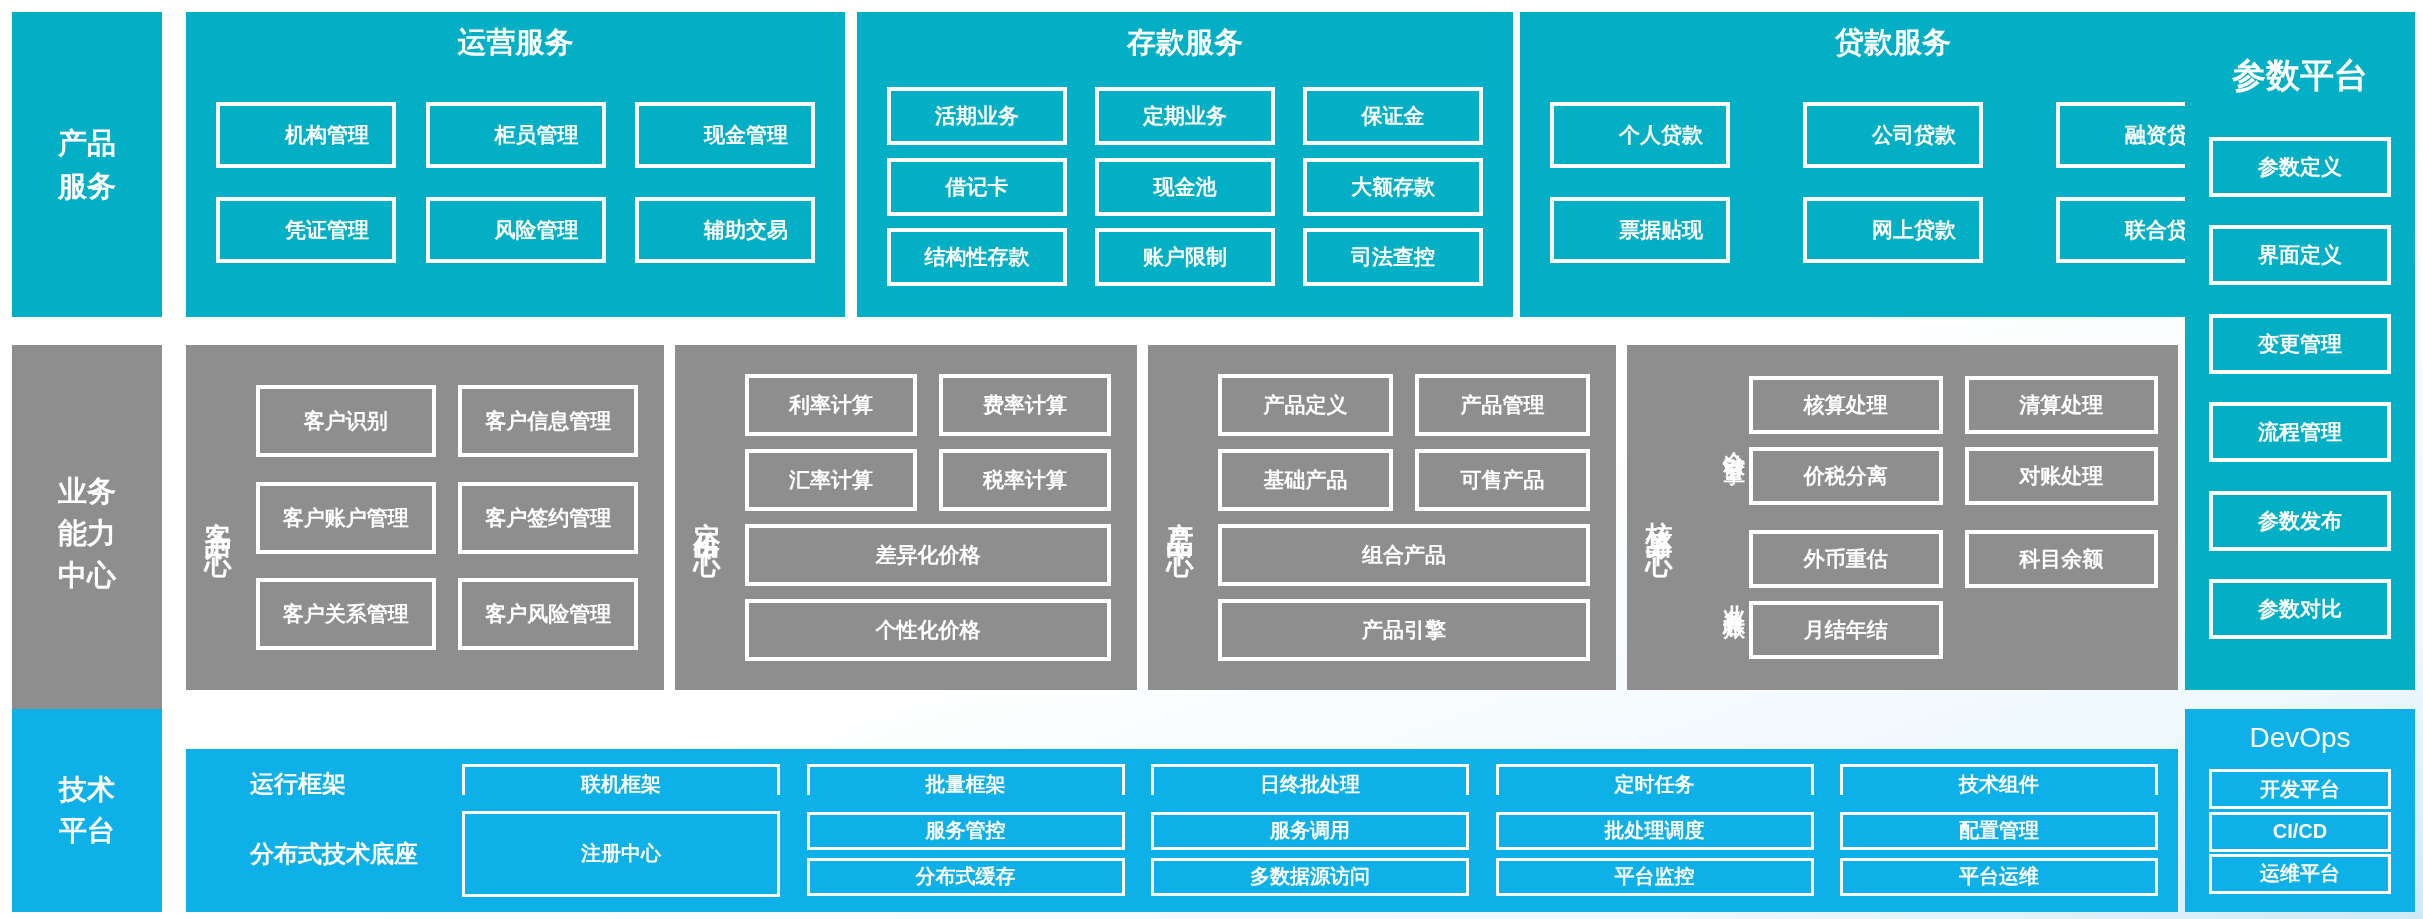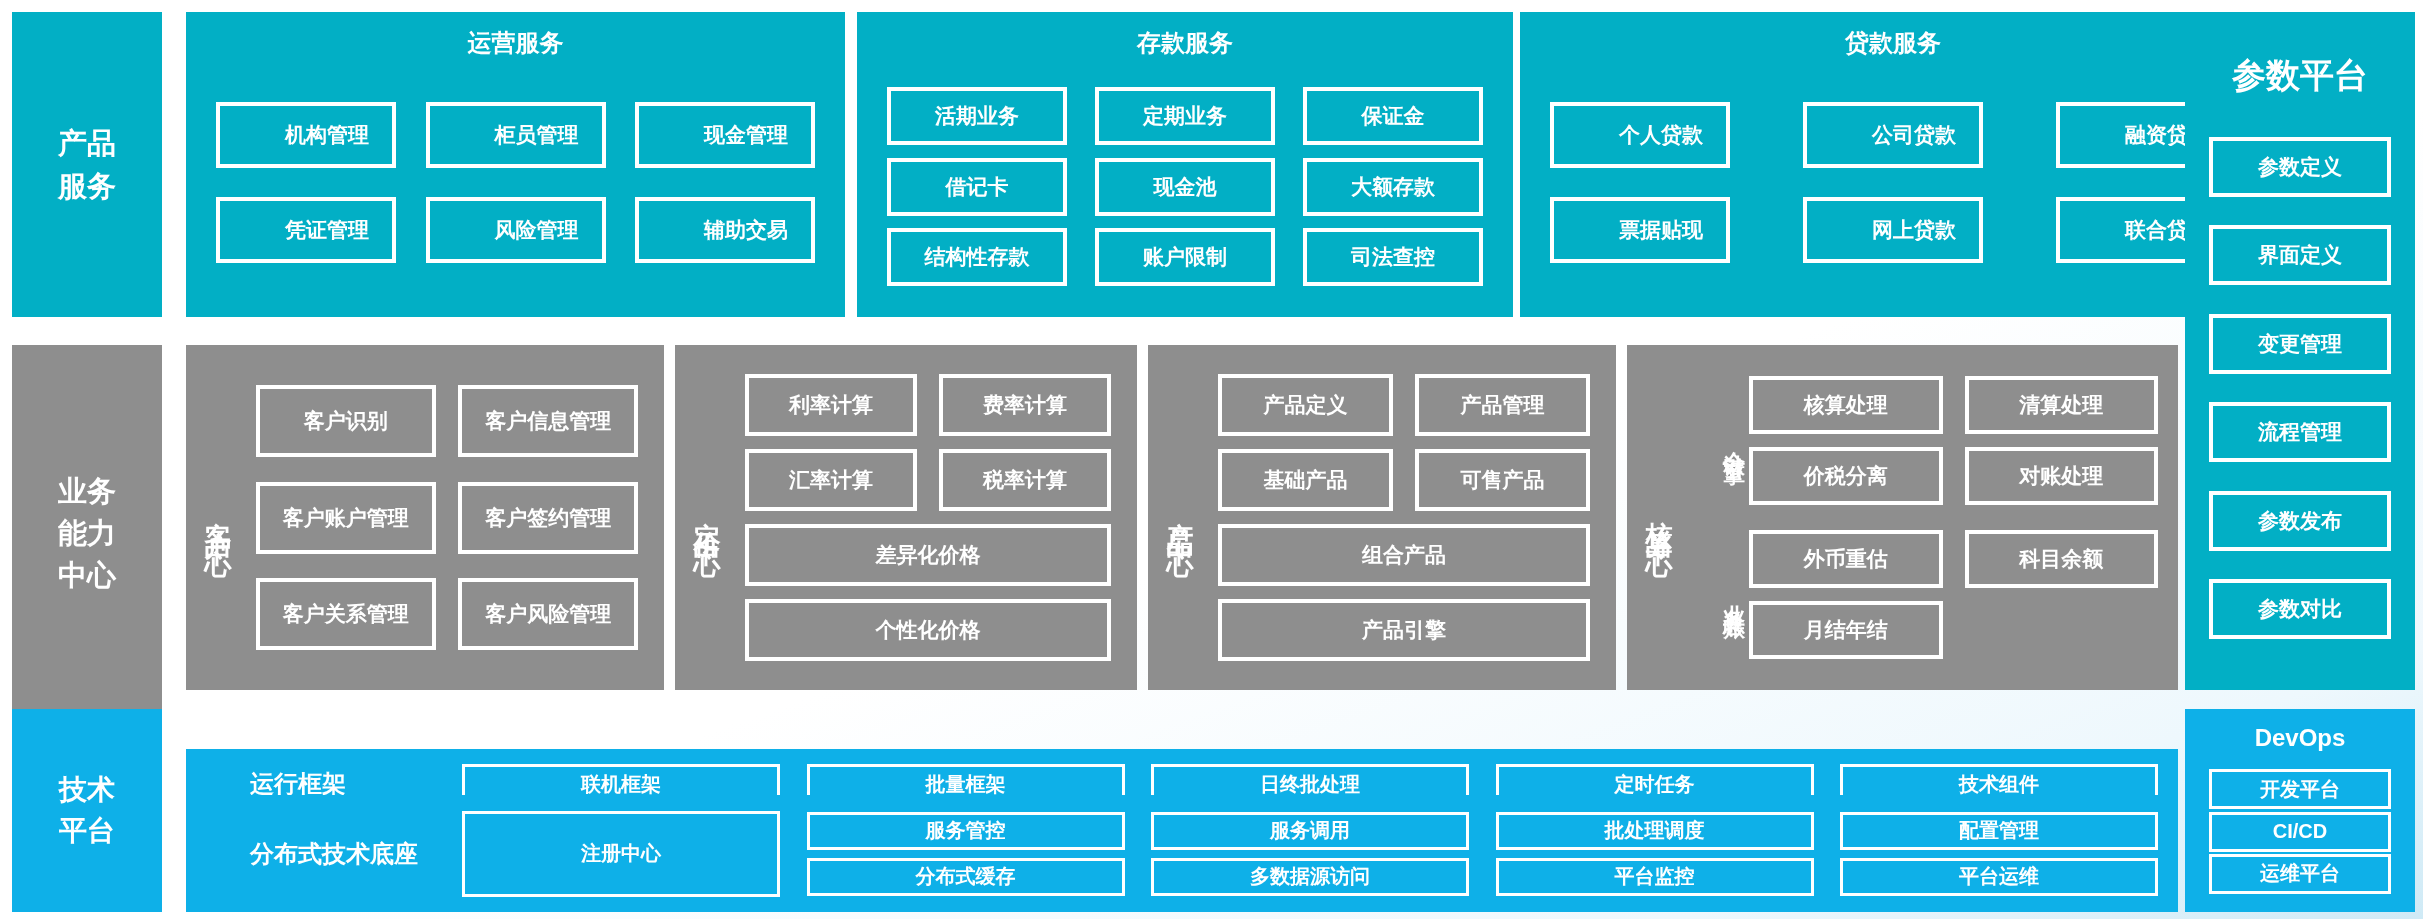--- a/index.html
+++ b/index.html
@@ -12,21 +12,21 @@
   .teal{background:#02AFC5;}
   .gray{background:#8E8E8E;}
   .blue{background:#0EB0E8;}
   .abs{position:absolute;box-sizing:border-box;color:#fff;}
   
   .rail{display:flex;align-items:center;justify-content:center;text-align:center;
         font-weight:bold;font-size:29px;line-height:1.45;white-space:pre-line;}
   
   .panel{display:flex;flex-direction:column;}
   .panel-title{height:62px;display:flex;align-items:center;justify-content:center;
-               font-size:24px;font-weight:bold;flex:none;}
+               font-size:29px;font-weight:bold;flex:none;}
   .rows{flex:1;display:flex;flex-direction:column;justify-content:space-evenly;
         padding:0 30px 26px;}
   .row{display:flex;justify-content:space-between;}
   .box{border:4px solid #fff;display:flex;align-items:center;justify-content:center;
        font-size:21px;font-weight:bold;color:#fff;text-align:center;box-sizing:border-box;}
   .b3{width:180px;height:66px;padding-left:42px;}
   .b3s{width:180px;height:58px;}
   
   .stack{flex:1;display:flex;flex-direction:column;justify-content:space-evenly;
          align-items:center;padding:0 0 22px;}
@@ -50,21 +50,21 @@
   
   .trow{display:flex;align-items:center;padding-left:64px;}
   .tlabel{width:212px;font-size:24px;font-weight:bold;flex:none;}
   .tboxes{flex:1;display:flex;justify-content:space-between;padding-right:20px;align-items:center;}
   .tbox{width:318px;height:40px;border:3px solid #fff;display:flex;align-items:center;
         justify-content:center;font-size:20px;font-weight:bold;box-sizing:border-box;}
   .tcol{width:318px;display:flex;flex-direction:column;gap:8px;justify-content:flex-end;}
   .tcol .tbox{width:100%;height:38px;}
   .registry{height:86px;}
   .devops-title{height:58px;display:flex;align-items:center;justify-content:center;
-                font-size:24px;font-weight:bold;flex:none;}
+                font-size:28px;font-weight:normal;flex:none;}
   .devops-stack{flex:1;display:flex;flex-direction:column;justify-content:space-evenly;
                 align-items:center;padding:0 0 16px;}
   .devops-stack .tbox{width:182px;}
 </style>
 </head>
 <body>
 
 <div class="stage">
 
   <div class="abs teal rail" style="left:12px;top:12px;width:150px;height:305px;">产品

